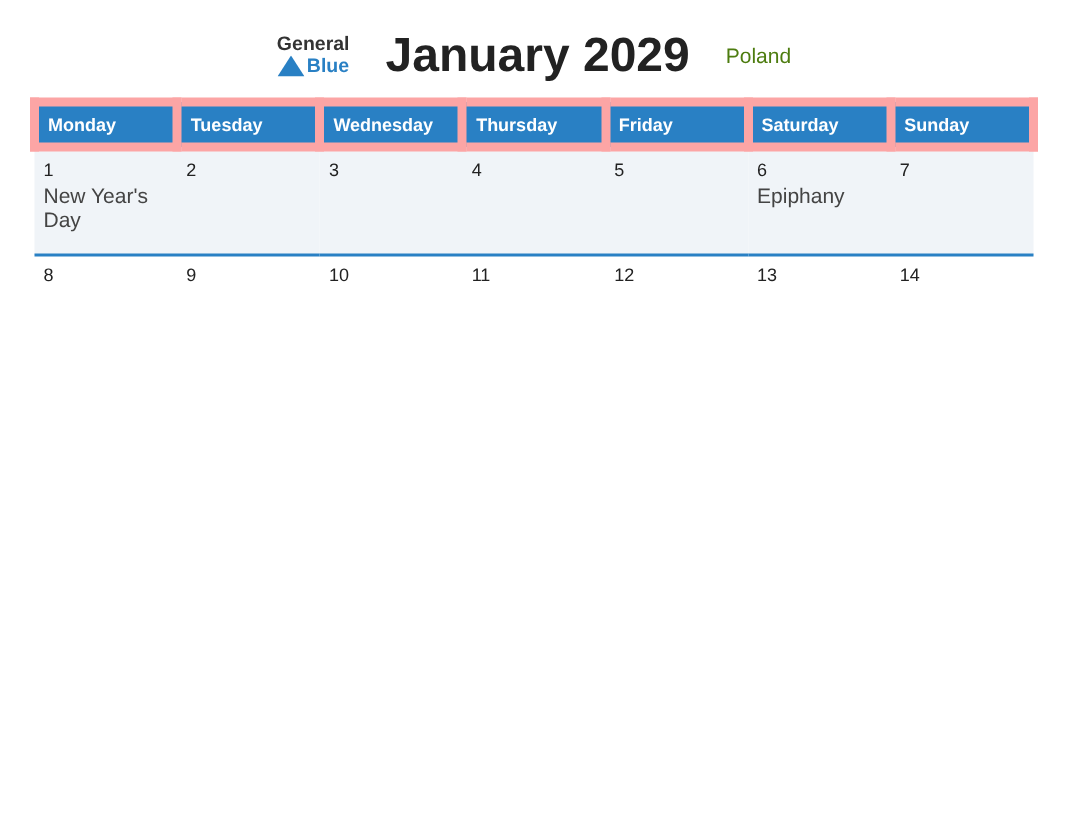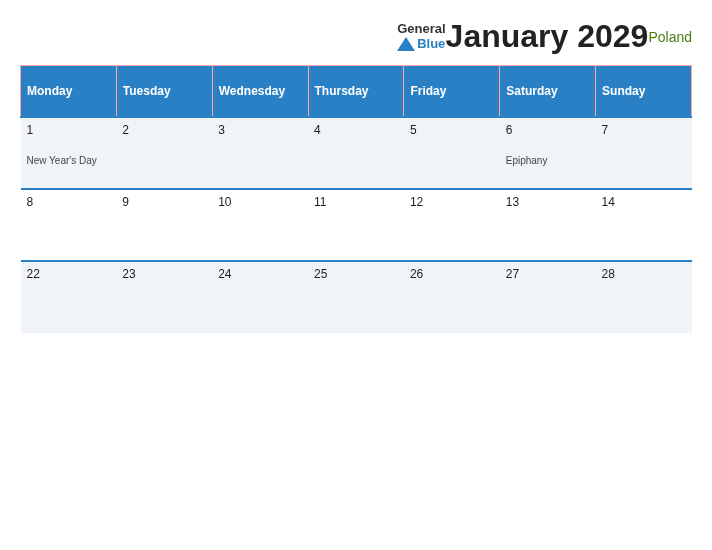--- a/index.html
+++ b/index.html
@@ -11,22 +11,23 @@
       display: flex;
       flex-direction: column;
       align-items: center;
       padding: 18px 20px 14px 20px;
     }
 
     .header-row {
       width: 100%;
       display: flex;
       align-items: center;
-      justify-content: flex-end;
+      justify-content: center;
       margin-bottom: 6px;
+      gap: 24px;
     }
 
     .logo {
       display: flex;
       flex-direction: column;
       align-items: flex-start;
       line-height: 1.1;
     }
     .logo-general {
       font-size: 13px;
@@ -64,23 +65,23 @@
     }
 
     .calendar thead tr {
       background-color: #2980c4;
     }
 
     .calendar thead th {
       color: #fff;
       font-size: 12px;
       font-weight: bold;
-      padding: 18px 6px;
+      padding: 5px 6px;
       text-align: left;
-      border: 1px solid #fca5a5;
+      border: 6px solid #fca5a5;
     }
 
     .calendar tbody tr {
       height: 72px;
       vertical-align: top;
     }
 
     .calendar tbody tr:nth-child(odd) {
       background-color: #f0f4f8;
     }
@@ -99,24 +100,24 @@
       width: calc(100% / 7);
     }
 
     .day-number {
       font-size: 12px;
       color: #222;
       display: block;
     }
 
     .holiday-label {
-      font-size: 10px;
+      font-size: 14px;
       color: #444;
       display: block;
-      margin-top: 18px;
+      margin-top: 2px;
     }
 
     .empty-cell {
       background-color: inherit;
     }
   </style>
 </head>
 <body>
 
 <div class="header-row">
@@ -189,37 +190,14 @@
         <td>
           <span class="day-number">12</span>
         </td>
         <td>
           <span class="day-number">13</span>
         </td>
         <td>
           <span class="day-number">14</span>
         </td>
       </tr>
-      <tr>
-        <td>
-          <span class="day-number">22</span>
-        </td>
-        <td>
-          <span class="day-number">23</span>
-        </td>
-        <td>
-          <span class="day-number">24</span>
-        </td>
-        <td>
-          <span class="day-number">25</span>
-        </td>
-        <td>
-          <span class="day-number">26</span>
-        </td>
-        <td>
-          <span class="day-number">27</span>
-        </td>
-        <td>
-          <span class="day-number">28</span>
-        </td>
-      </tr>
     </tbody>
 </table>
 
 </body></html>

